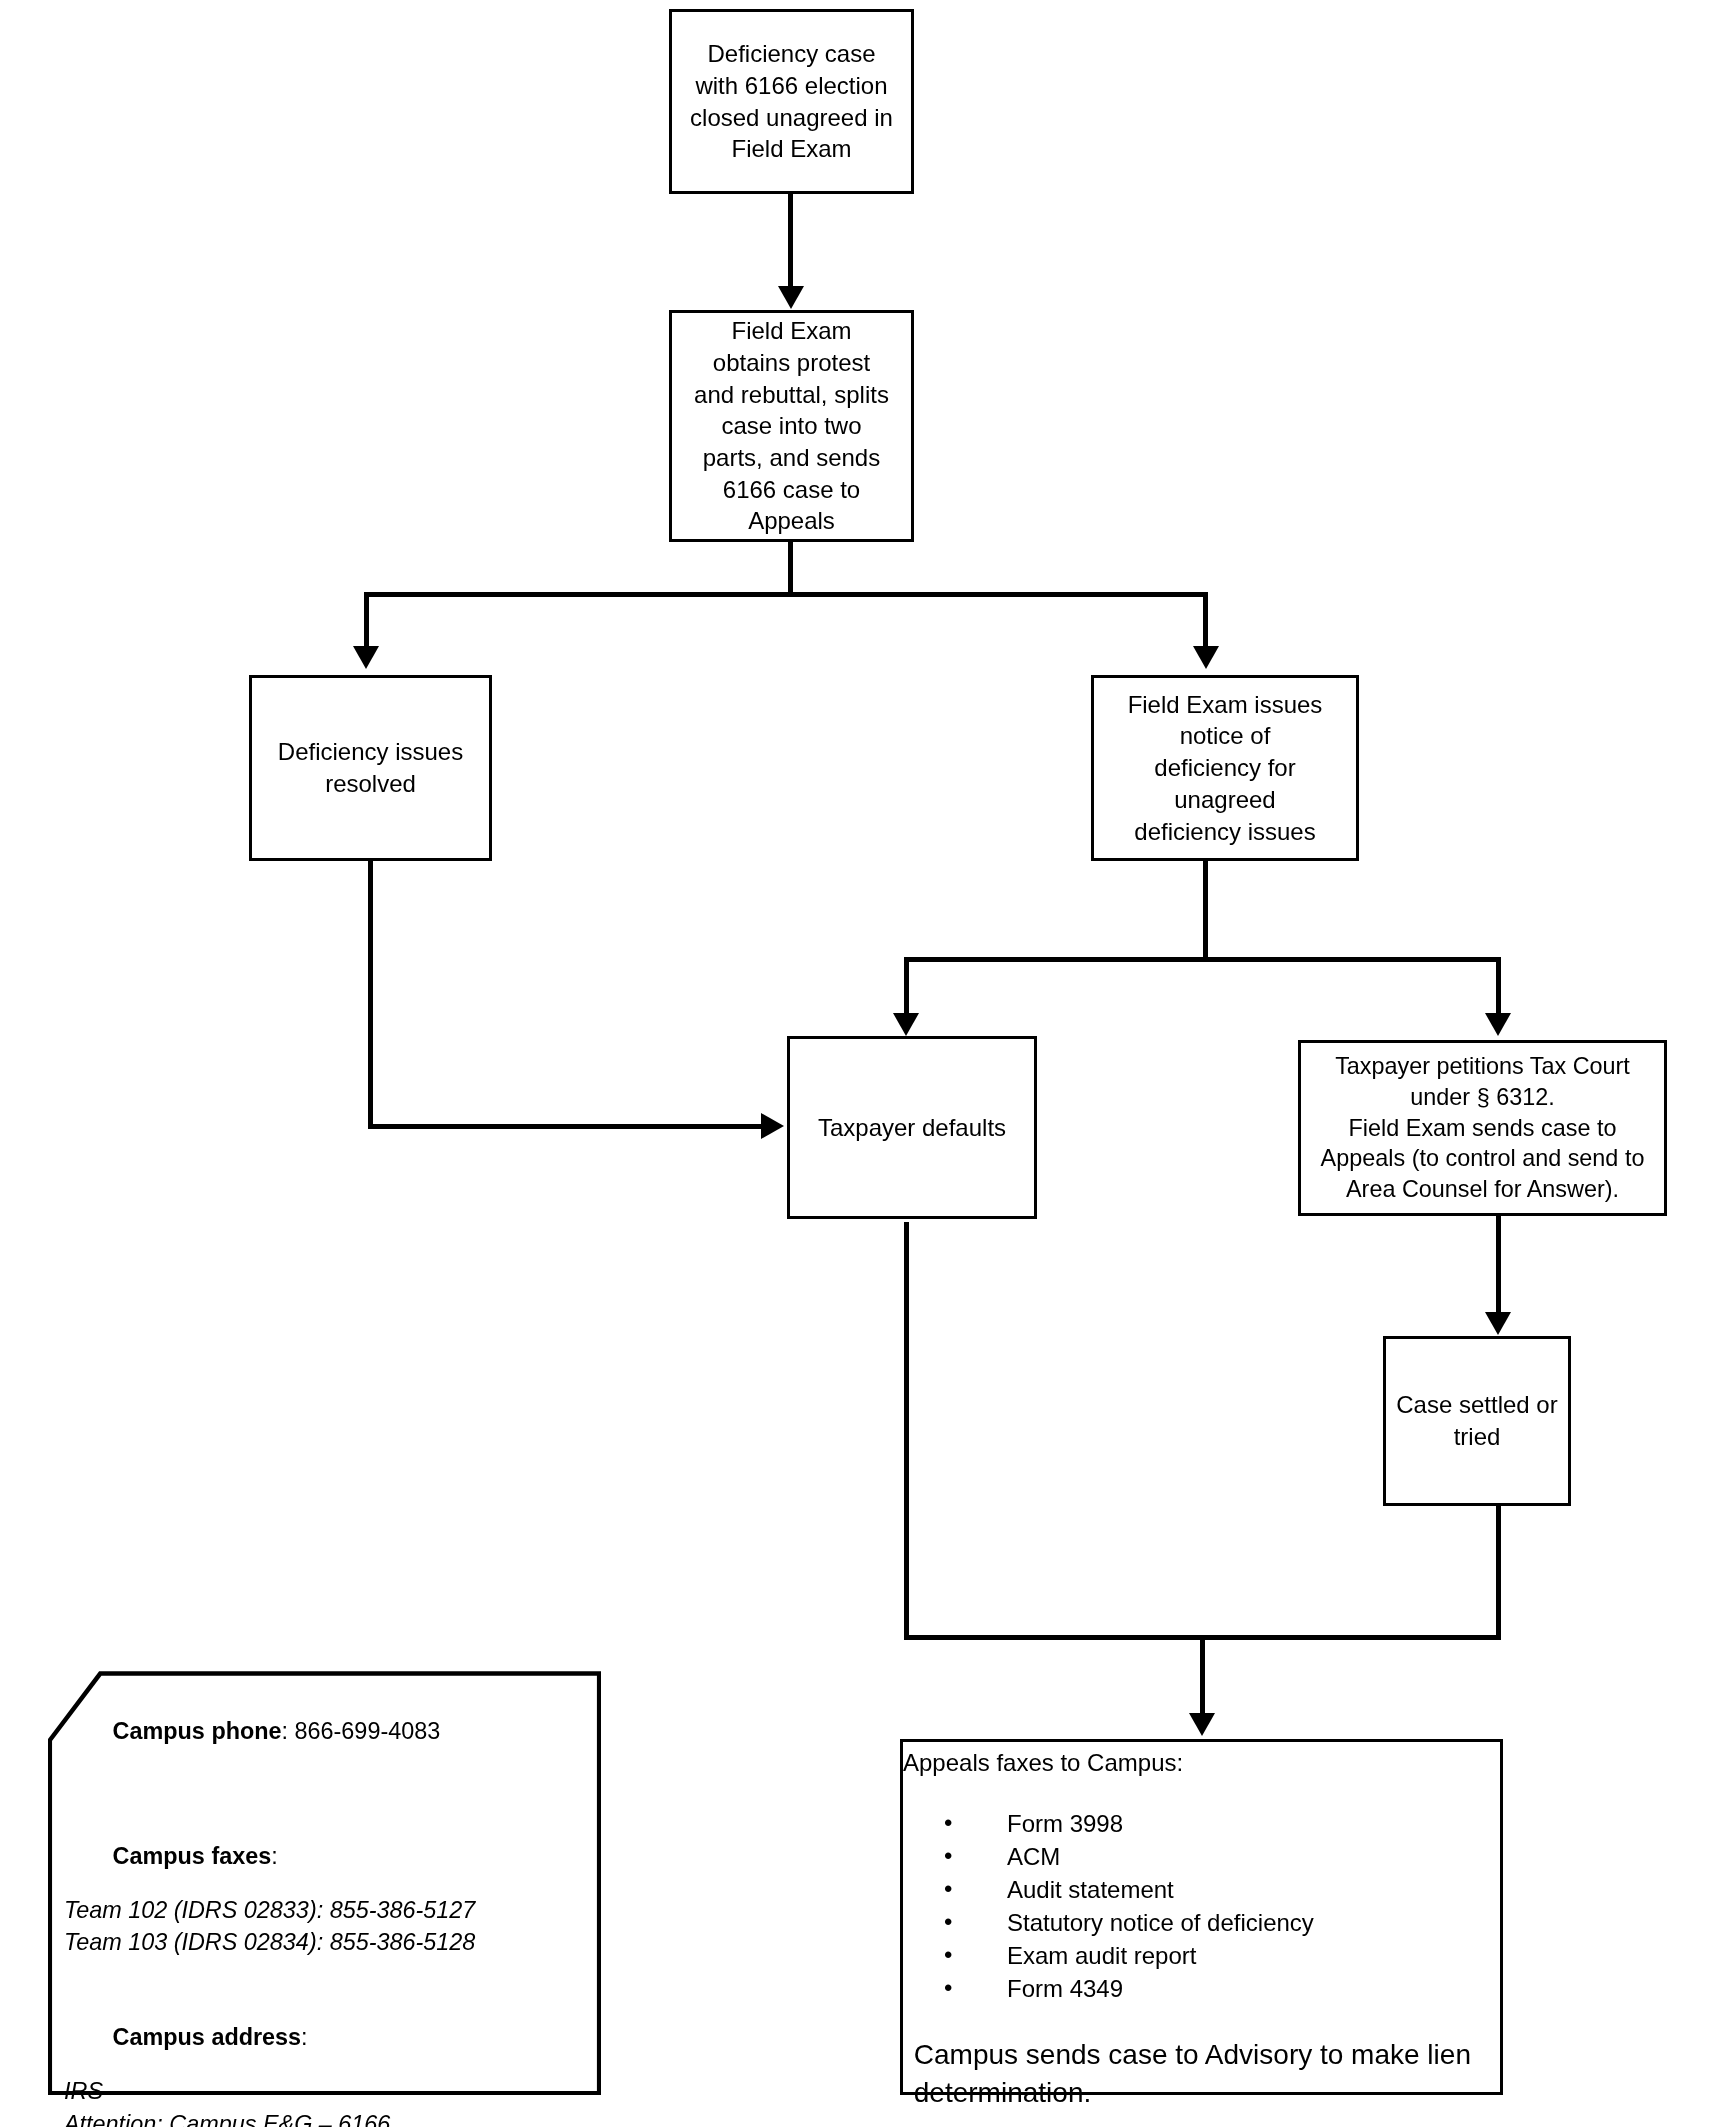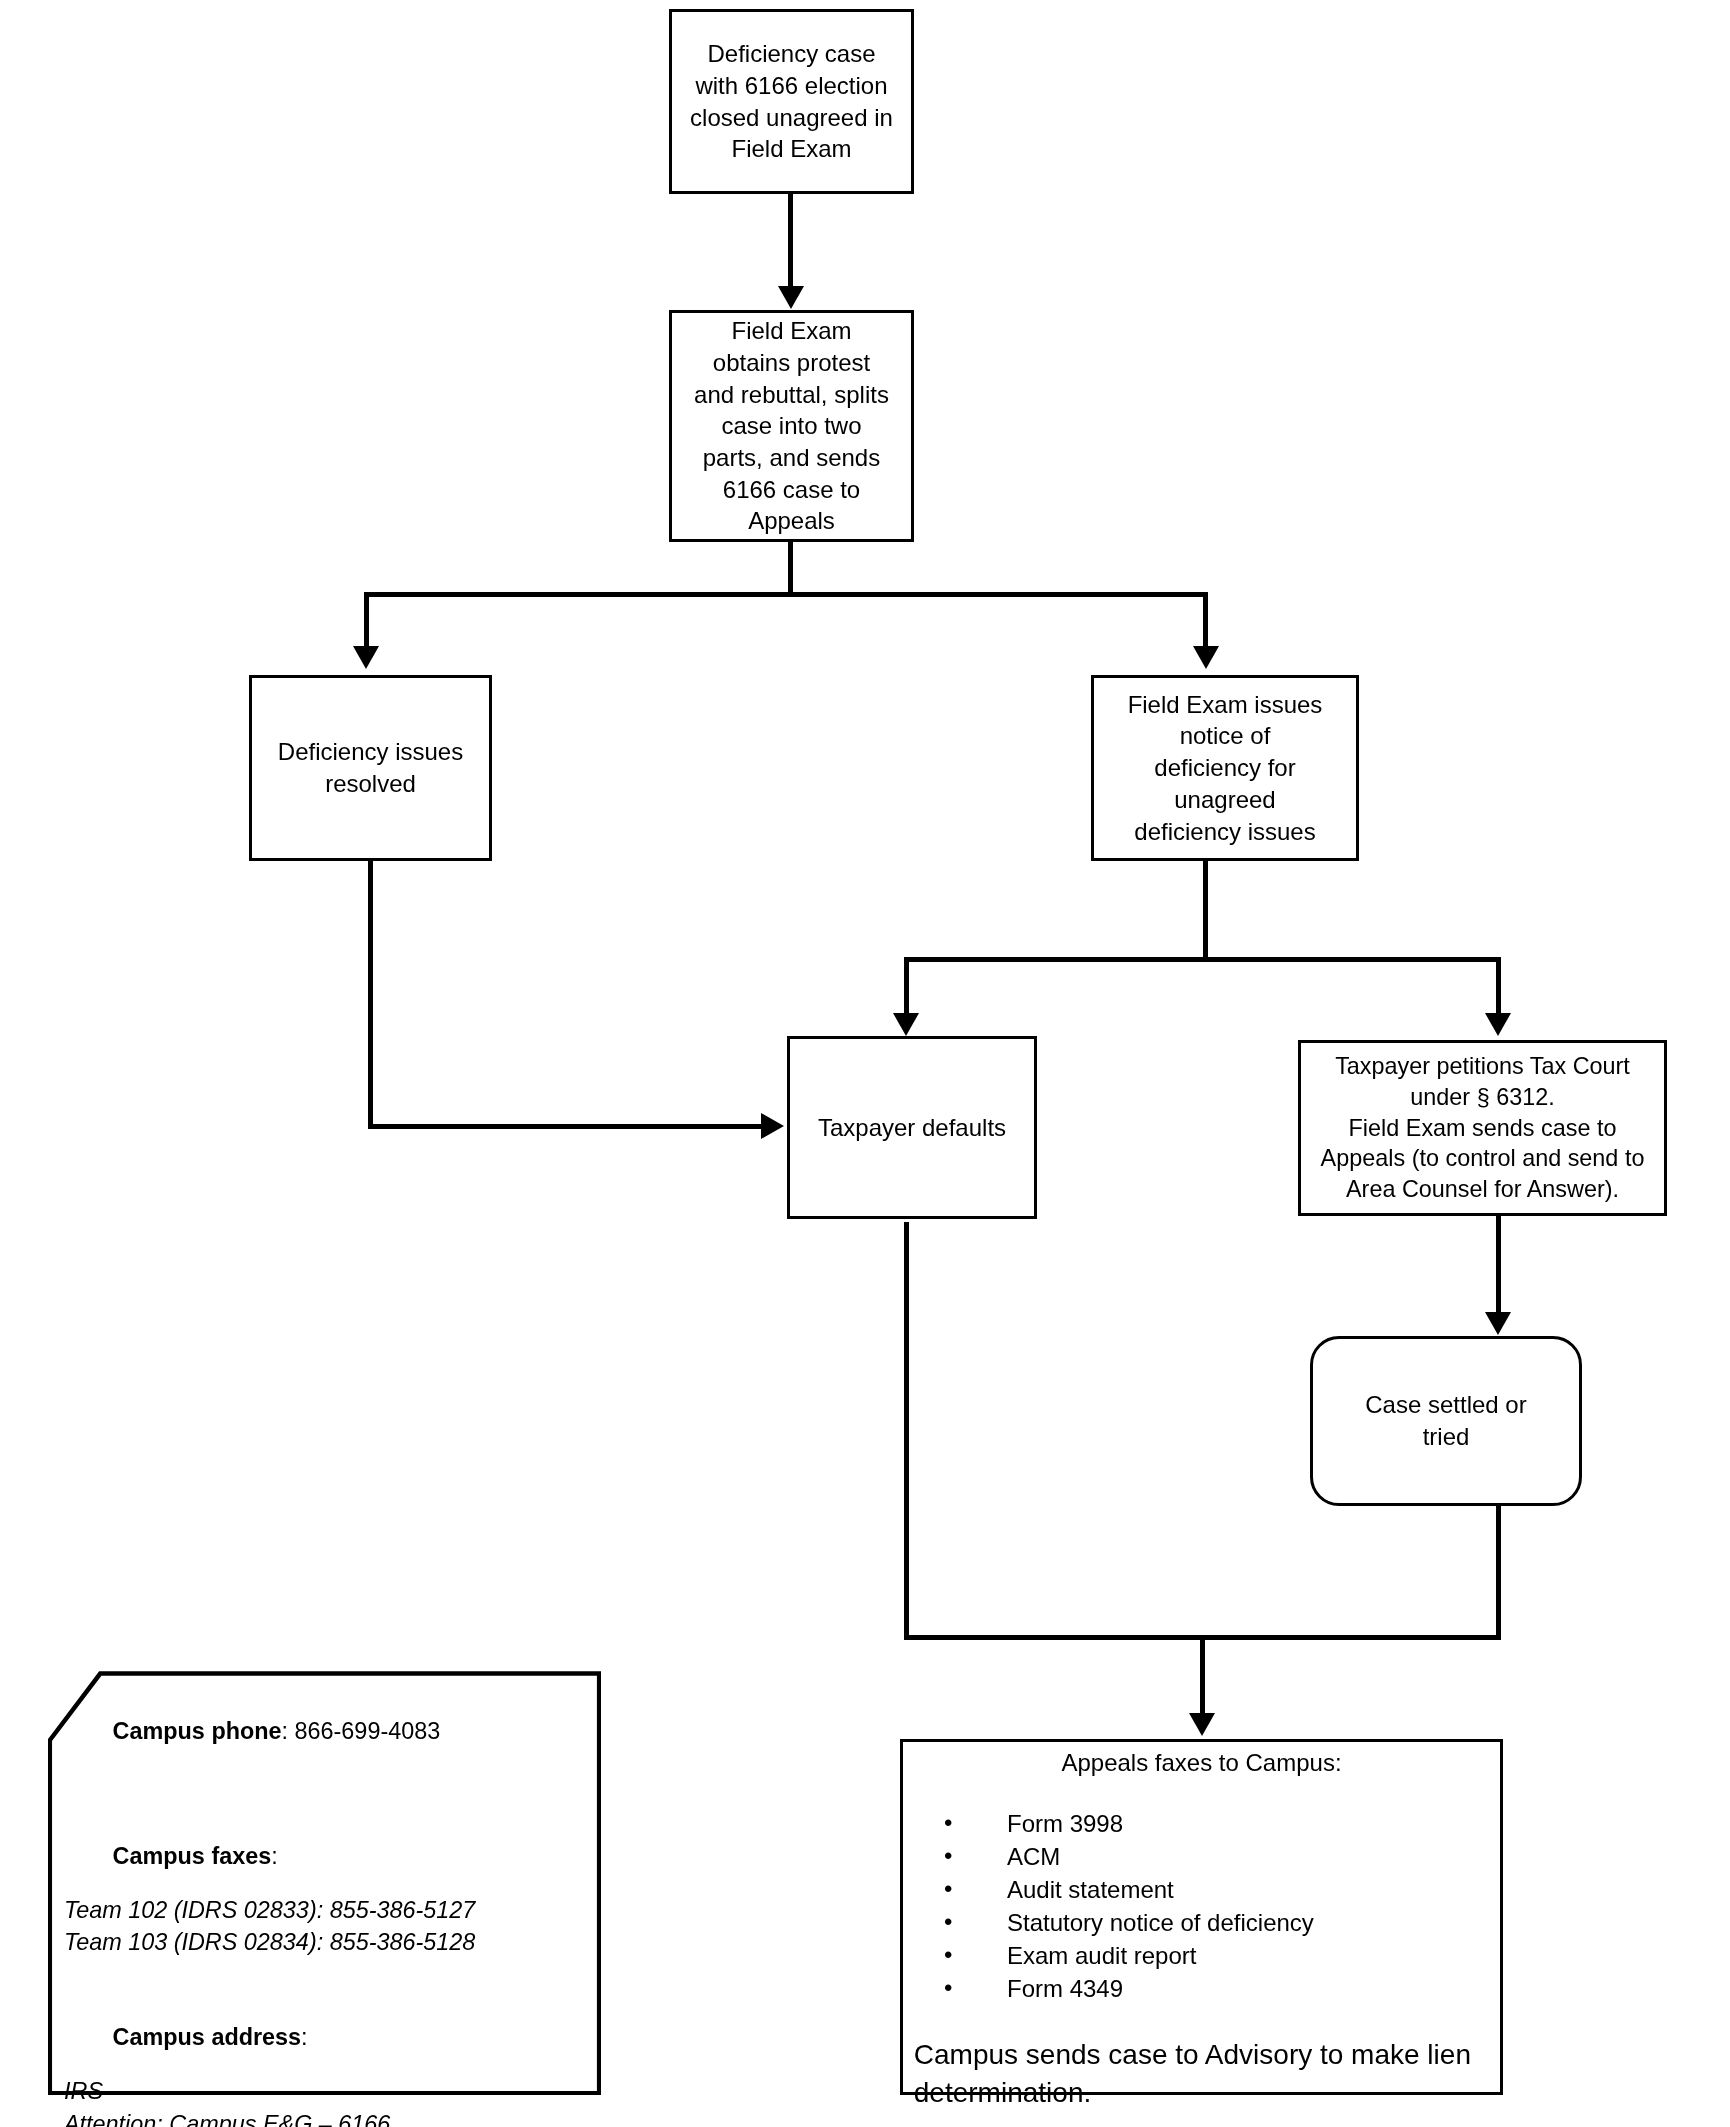--- a/index.html
+++ b/index.html
@@ -101,21 +101,21 @@
     position: absolute;
     left: 900px;
     top: 1739px;
     width: 603px;
     height: 356px;
     border: 3.6px solid #000000;
     background: #ffffff;
     box-sizing: border-box;
   }
   #appeals-title {
-    text-align: center;
+    text-align: left;
     font-size: 24px;
     margin-top: 7.2px;
   }
   #appeals-list {
     margin: 31px 0 0 0;
     padding: 0;
     list-style: none;
     font-size: 24px;
   }
   #appeals-list li {
@@ -200,21 +200,21 @@
     <span class="txt">Taxpayer petitions Tax Court
 under § 6312.
 Field Exam sends case to
 Appeals (to control and send to
 Area Counsel for Answer).</span>
   </div>
 
   <div class="vline" style="left:1496px; top:1215px; height:101px;"></div>
   <div class="arrow-down" style="left:1485px; top:1312px;"></div>
 
-  <div class="node" id="node-settled" style="left:1310px; top:1336px; width:272px; height:170px;border-radius:29px;">
+  <div class="node" id="node-settled" style="left:1383px; top:1336px; width:188px; height:170px;">
     <span class="txt">Case settled or
 tried</span>
   </div>
 
   <div class="vline" style="left:904px; top:1222px; height:418px;"></div>
   <div class="vline" style="left:1496px; top:1506px; height:134px;"></div>
   <div class="hline" style="left:904px; top:1635px; width:597px;"></div>
   <div class="vline" style="left:1200px; top:1635px; height:81px;"></div>
   <div class="arrow-down" style="left:1189px; top:1713px;"></div>
 

